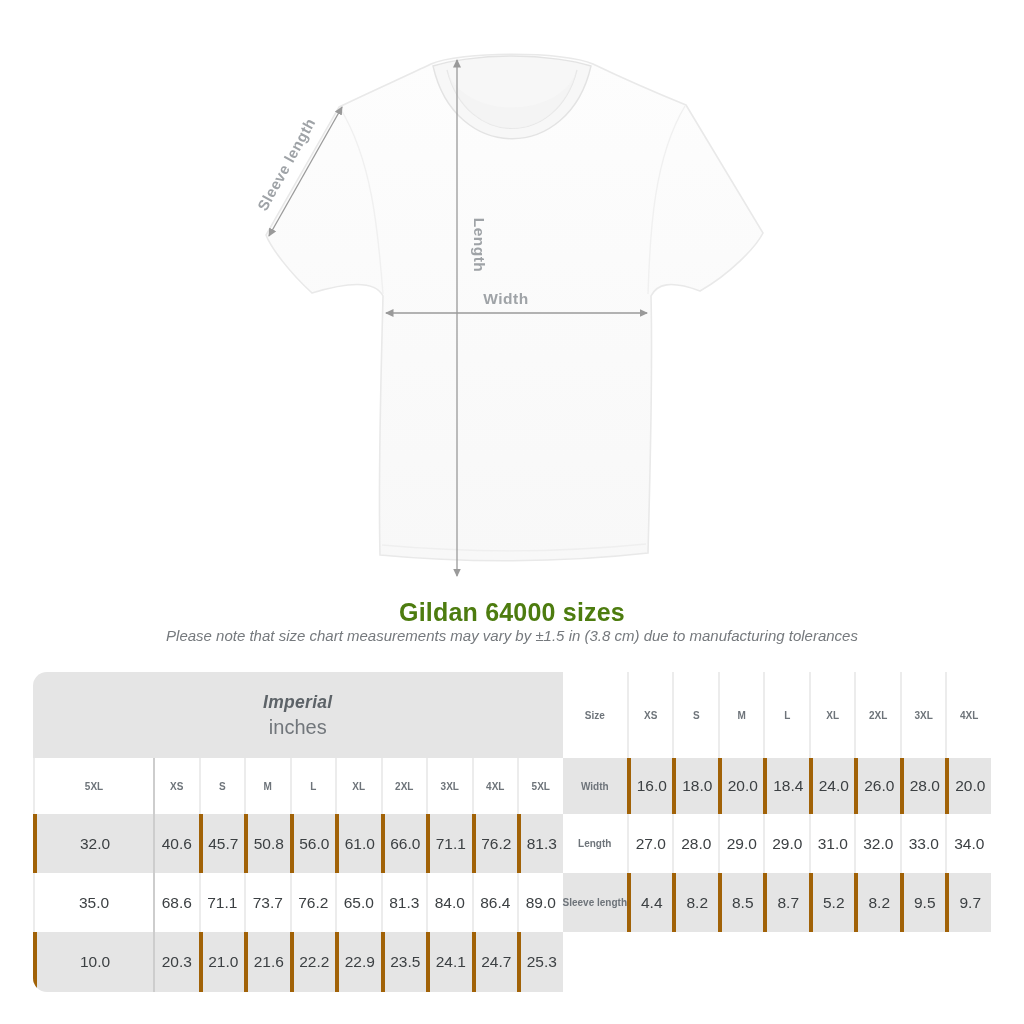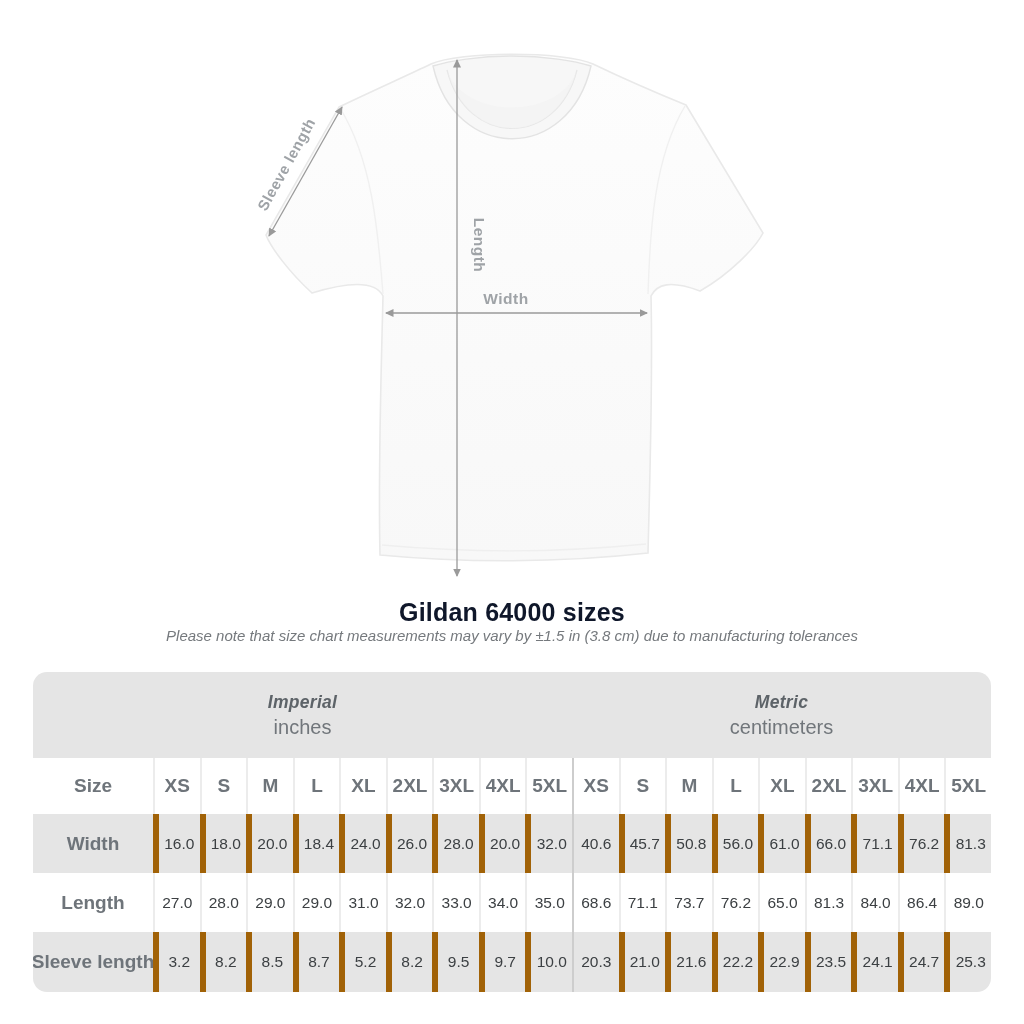--- a/index.html
+++ b/index.html
@@ -6,38 +6,38 @@
   body{
     width:1024px;height:1024px;position:relative;background:#ffffff;
     font-family:"Liberation Sans",sans-serif;overflow:hidden;
   }
 
   
   .diagram{position:absolute;left:0;top:0;width:1024px;height:600px;}
 
   
   .title-block{position:absolute;left:0;top:598px;width:1024px;text-align:center;}
-  .page-title{font-size:25px;font-weight:bold;color:#0f172a;letter-spacing:.2px;}
+  .page-title{font-size:25px;font-weight:bold;color:#4d7c0f;letter-spacing:.2px;}
   .page-subtitle{margin-top:0;font-size:15px;font-style:italic;color:#75797d;}
 
   
   .size-table{
     position:absolute;left:33px;top:672px;width:958px;
     display:grid;
     grid-template-columns:120px repeat(18,1fr);
     grid-template-rows:86px 56px 59px 59px 60px;
     border-radius:14px;overflow:hidden;
   }
   .c{display:flex;align-items:center;justify-content:center;
      font-size:15.5px;color:#3c4043;white-space:nowrap;}
-  .h{font-weight:bold;font-size:19px;color:#6e747a;}
+  .h{font-weight:bold;font-size:10px;color:#6e747a;}
   .rw{background:#ffffff;}
   .rg{background:#e5e5e5;}
   .rw.sl{border-left:2px solid #ececec;}
-  .rg.sl{border-left:6px solid #a16207;}
+  .rg.sl{border-left:4px solid #a16207;}
   .md{border-left:2px solid #cdcdcd !important;}
 
   .g{display:flex;flex-direction:column;align-items:center;justify-content:center;gap:3px;}
   .g-imperial{grid-column:span 10;}
   .g-metric{grid-column:span 9;}
   .g-label{font-size:17.5px;font-weight:bold;font-style:italic;color:#5d6368;letter-spacing:.3px;}
   .g-unit{font-size:20px;color:#71767b;}
 </style>
 </head>
 <body>
@@ -95,24 +95,20 @@
   <div class="page-title">Gildan 64000 sizes</div>
   <div class="page-subtitle">Please note that size chart measurements may vary by ±1.5 in (3.8 cm) due to manufacturing tolerances</div>
 </div>
 
 <div class="size-table">
 
   <div class="g g-imperial rg">
     <div class="g-label">Imperial</div>
     <div class="g-unit">inches</div>
   </div>
-  <div class="g g-metric rg">
-    <div class="g-label">Metric</div>
-    <div class="g-unit">centimeters</div>
-  </div>
 
   <div class="c h rw">Size</div>
   <div class="c h rw sl">XS</div>
   <div class="c h rw sl">S</div>
   <div class="c h rw sl">M</div>
   <div class="c h rw sl">L</div>
   <div class="c h rw sl">XL</div>
   <div class="c h rw sl">2XL</div>
   <div class="c h rw sl">3XL</div>
   <div class="c h rw sl">4XL</div>
@@ -161,21 +157,21 @@
   <div class="c rw sl">71.1</div>
   <div class="c rw sl">73.7</div>
   <div class="c rw sl">76.2</div>
   <div class="c rw sl">65.0</div>
   <div class="c rw sl">81.3</div>
   <div class="c rw sl">84.0</div>
   <div class="c rw sl">86.4</div>
   <div class="c rw sl">89.0</div>
 
   <div class="c h rg">Sleeve length</div>
-  <div class="c rg sl">3.2</div>
+  <div class="c rg sl">4.4</div>
   <div class="c rg sl">8.2</div>
   <div class="c rg sl">8.5</div>
   <div class="c rg sl">8.7</div>
   <div class="c rg sl">5.2</div>
   <div class="c rg sl">8.2</div>
   <div class="c rg sl">9.5</div>
   <div class="c rg sl">9.7</div>
   <div class="c rg sl">10.0</div>
   <div class="c rg sl md">20.3</div>
   <div class="c rg sl">21.0</div>

